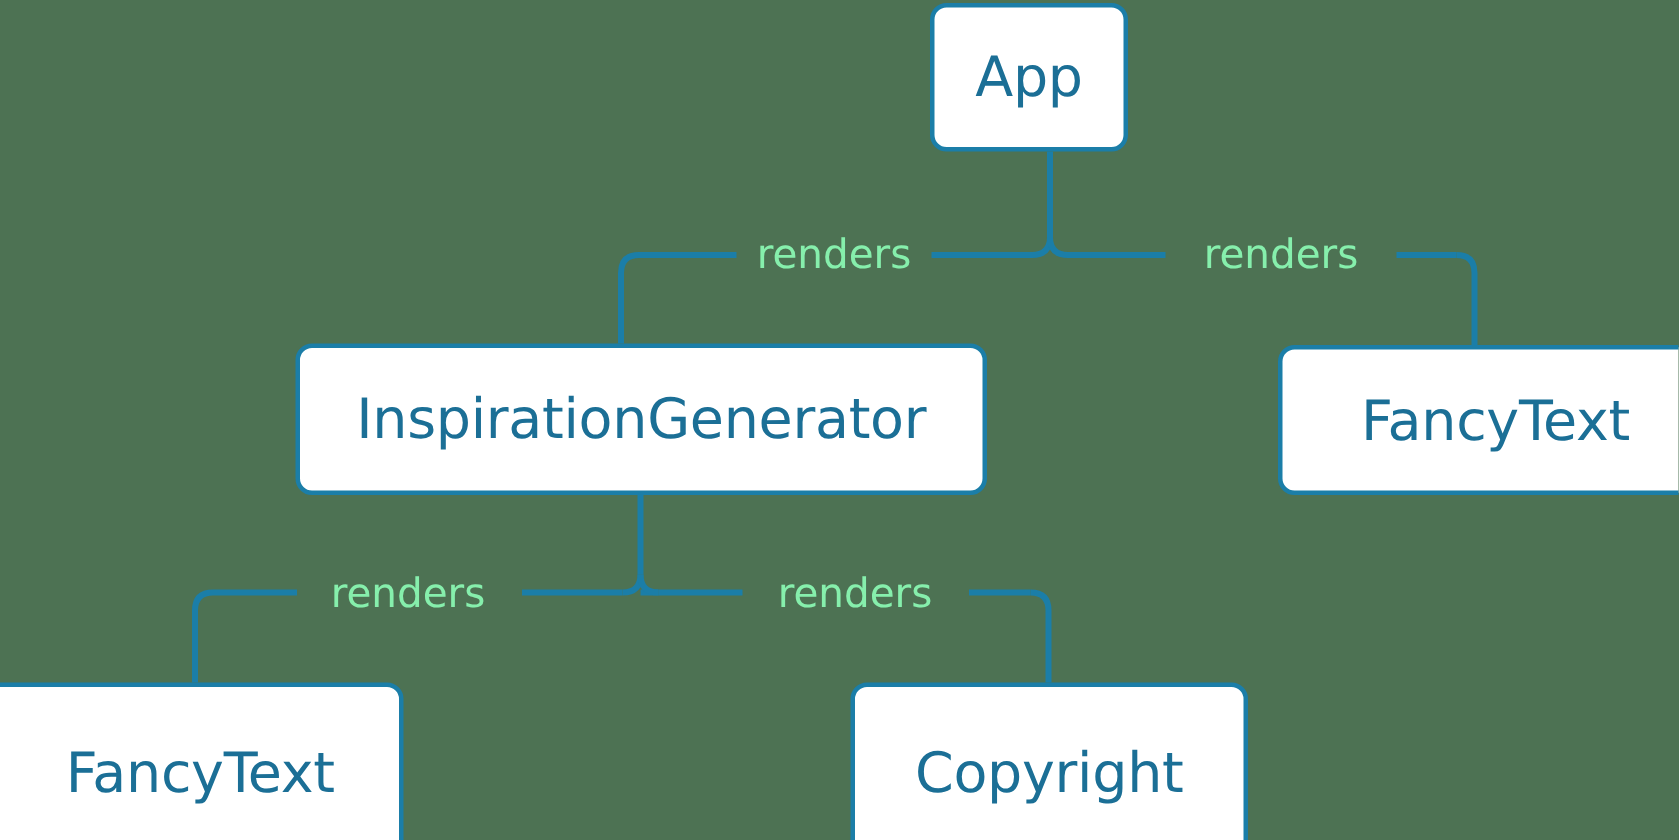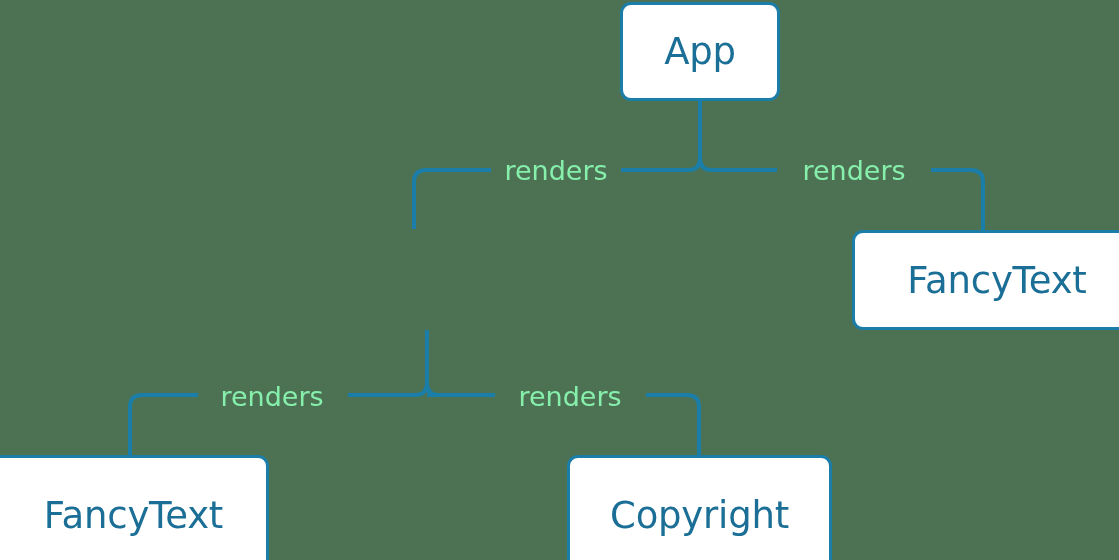--- a/index.html
+++ b/index.html
@@ -35,21 +35,21 @@
     align-items: center;
     justify-content: center;
     color: #1b6f96;
     font-size: 37px;
     font-weight: 400;
     letter-spacing: -0.2px;
     white-space: nowrap;
     z-index: 2;
   }
   
-  #node-app        { left: 620px;  top: 2px;   width: 160px; height: 99px; }
+  #node-app        { left: 620px;  top: 2px;   width: 132px; height: 99px; }
   #node-inspgen    { left: 197px;  top: 229px; width: 461px; height: 101px; }
   #node-fancy-right{ left: 852px;  top: 230px; width: 290px; height: 100px;
                      border-radius: 11px 0 0 11px; }
   #node-fancy-left { left: -24px;  top: 455px; width: 293px; height: 120px;
                      border-radius: 0 11px 11px 0; }
   #node-copyright  { left: 567px;  top: 455px; width: 265px; height: 120px; }
 
   #node-fancy-left .node-text { padding-left: 22px; }
 
   .edge-label {
@@ -104,20 +104,23 @@
 
   <div class="edge-label" id="label-app-inspgen">renders</div>
   <div class="edge-label" id="label-app-fancy">renders</div>
   <div class="edge-label" id="label-ig-fancy">renders</div>
   <div class="edge-label" id="label-ig-copyright">renders</div>
 
   <div class="node" id="node-app">
     <span class="node-text">App</span>
   </div>
 
+  <div class="node" id="node-inspgen">
+    <span class="node-text">InspirationGenerator</span>
+  </div>
 
   <div class="node" id="node-fancy-right">
     <span class="node-text">FancyText</span>
   </div>
 
   <div class="node" id="node-fancy-left">
     <span class="node-text">FancyText</span>
   </div>
 
   <div class="node" id="node-copyright">

